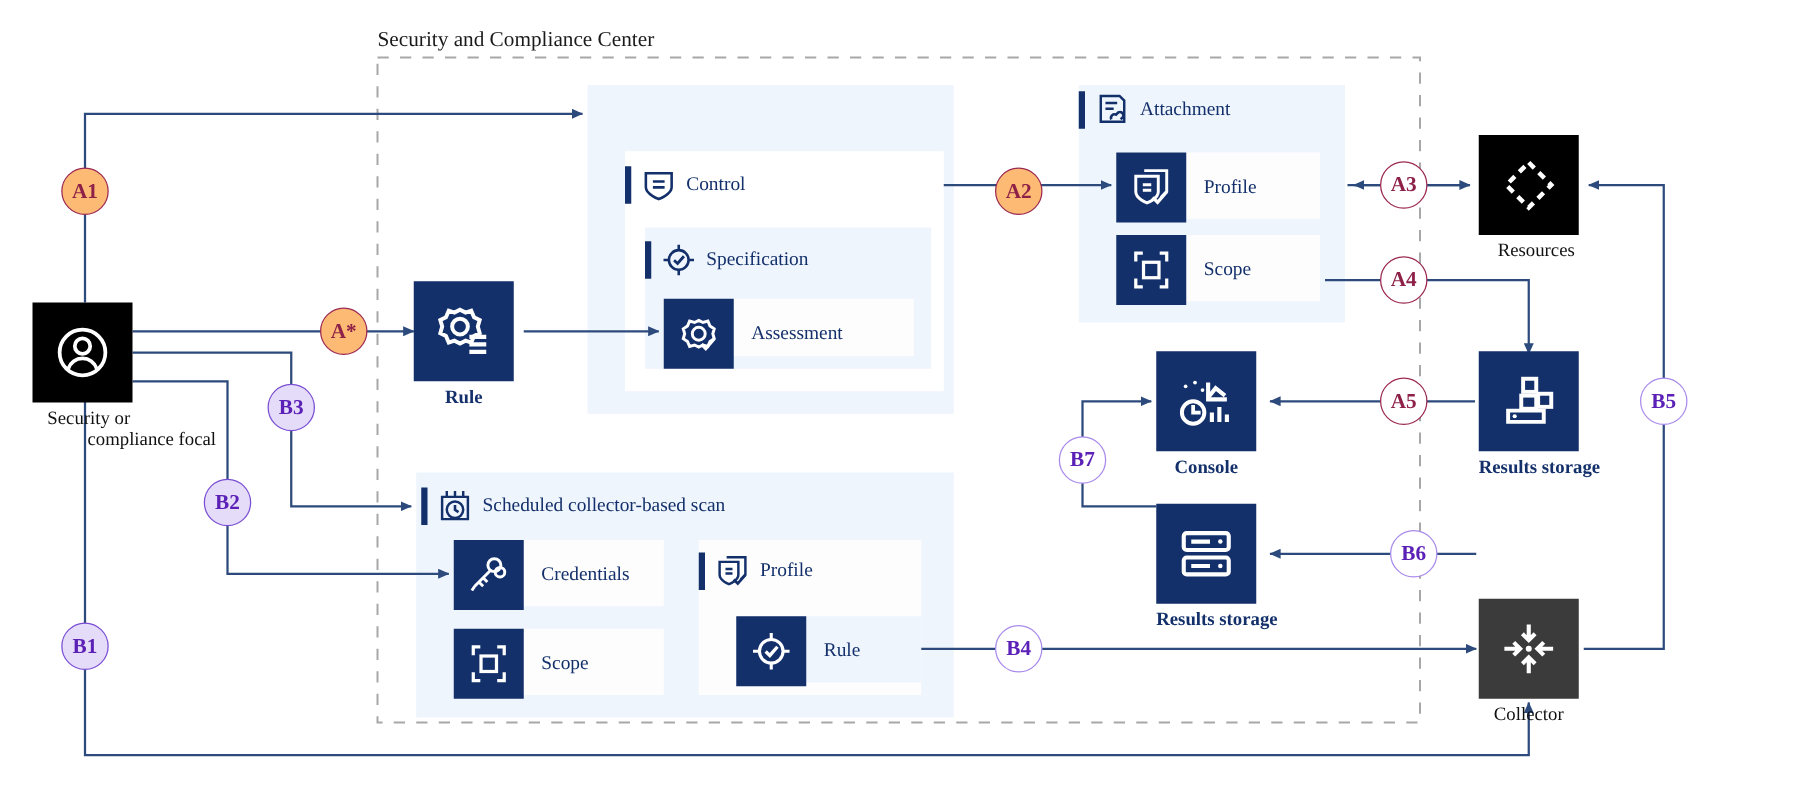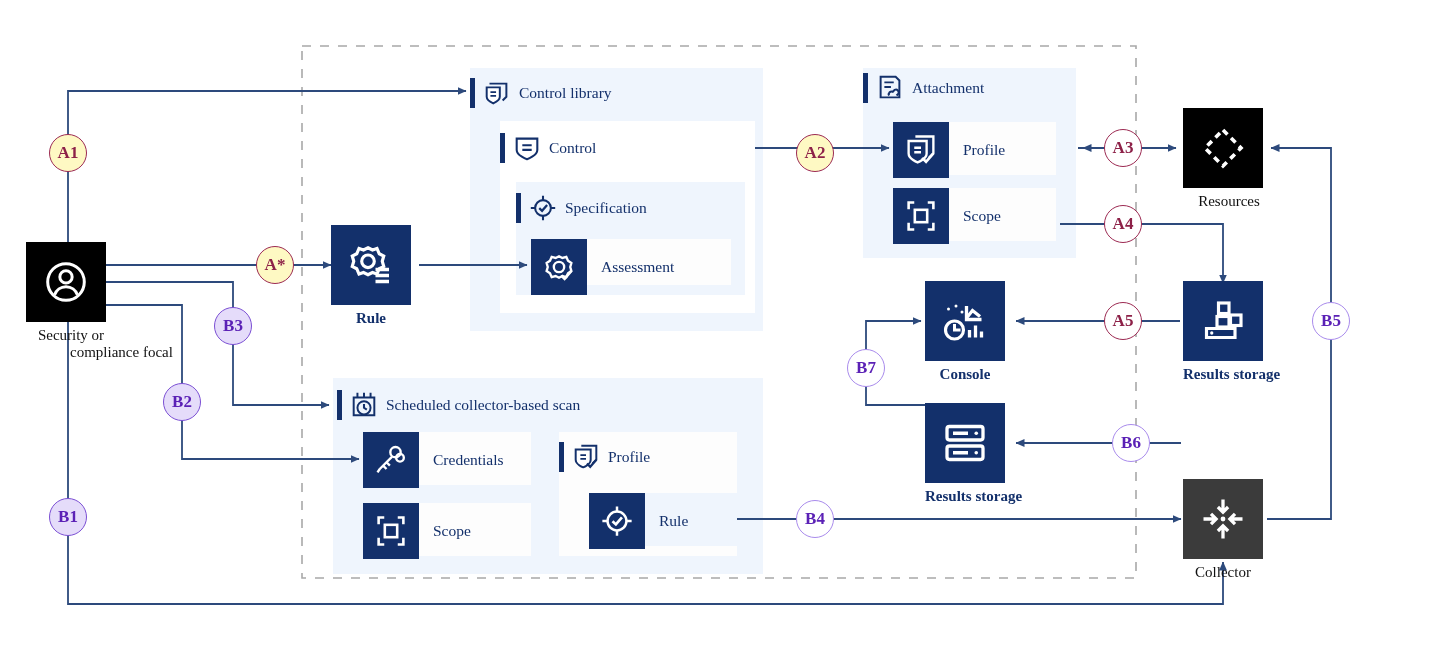--- a/index.html
+++ b/index.html
@@ -30,21 +30,21 @@
   .blackbox .sq{background:#000000;}
   .graybox .sq{background:#3b3b3b;}
   .cap-navy{color:#13306b;font-weight:bold;}
   .cap-black{color:#111111;}
 
   .title{position:absolute;font-size:17px;color:#1a1a1a;white-space:nowrap;}
 
   .badge{position:absolute;width:38px;height:38px;border-radius:50%;
         display:flex;align-items:center;justify-content:center;
         font-size:17px;font-weight:bold;box-sizing:border-box;}
-  .b-pink-fill{background:#fef9c3;border:1.6px solid #9c2a52;color:#8d2148;}
+  .b-pink-fill{background:#fdba74;border:1.6px solid #9c2a52;color:#8d2148;}
   .b-pink-open{background:#ffffff;border:1.6px solid #9c2a52;color:#8d2148;}
   .b-pur-fill{background:#e5dcfa;border:1.6px solid #7b4fd4;color:#5b21b6;}
   .b-pur-open{background:#ffffff;border:1.6px solid #a98bec;color:#5b21b6;}
 
   #legend{position:absolute;left:1288px;top:546px;width:148px;}
   .lrow{display:flex;align-items:center;height:24px;}
   .ldot{width:21px;height:21px;border-radius:50%;box-sizing:border-box;flex:0 0 auto;}
   .ldot.sp{margin-left:3px;}
   .ltxt{margin-left:9px;font-size:12.5px;color:#1a1a1a;white-space:nowrap;}
   .lpad{width:24px;flex:0 0 auto;}
@@ -104,32 +104,22 @@
       <path d="M737,519 L1181,519" marker-end="url(#ah)"></path>
 
       <path d="M1267,519 L1331,519 L1331,148 L1271,148" marker-end="url(#ah)"></path>
 
       <path d="M1181,443 L1131,443 L1016,443" marker-end="url(#ah)"></path>
 
       <path d="M925,405 L866,405 L866,321 L921,321" marker-end="url(#ah)"></path>
     </g>
   </svg>
 
-
-  <div class="group-head" style="left:470px;top:78px;">
-    <div class="gbar"></div>
-    <span class="ghead-ico">
-      <svg viewBox="0 0 32 32" fill="none" stroke="#13306b" stroke-width="2.1">
-        <path d="M8 6 H26 V20 L22 24"></path>
-        <path d="M5 10 H19 V20 C19 24 12 27 12 27 C12 27 5 24 5 20 Z" fill="#fff"></path>
-        <path d="M9 15 H15 M9 19 H15" stroke-width="2"></path>
-      </svg>
-    </span>
-    <span class="ghead-txt">Control library</span>
-  </div>
+  <div class="title" style="left:302px;top:22px;">Security and Compliance Center</div>
+
 
   <div class="group-head" style="left:500px;top:133px;">
     <div class="gbar"></div>
     <span class="ghead-ico">
       <svg viewBox="0 0 32 32" fill="none" stroke="#13306b" stroke-width="2.2">
         <path d="M5 6 H27 V18 C27 24 16 28 16 28 C16 28 5 24 5 18 Z"></path>
         <path d="M11 13 H21 M11 18 H21"></path>
       </svg>
     </span>
     <span class="ghead-txt">Control</span>

